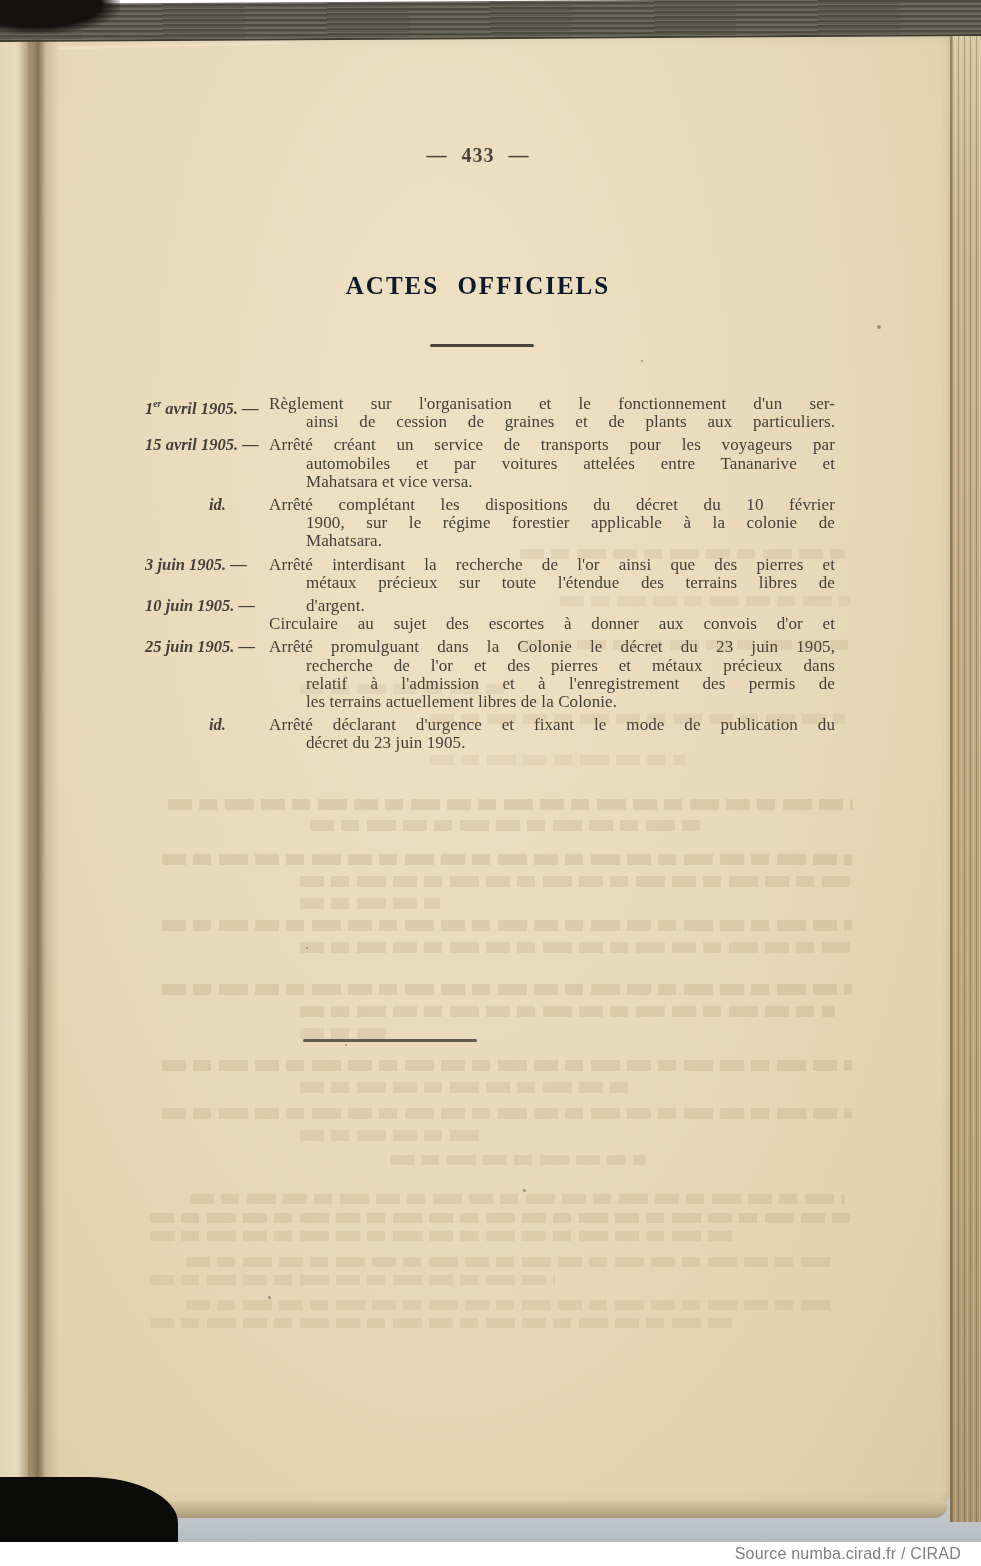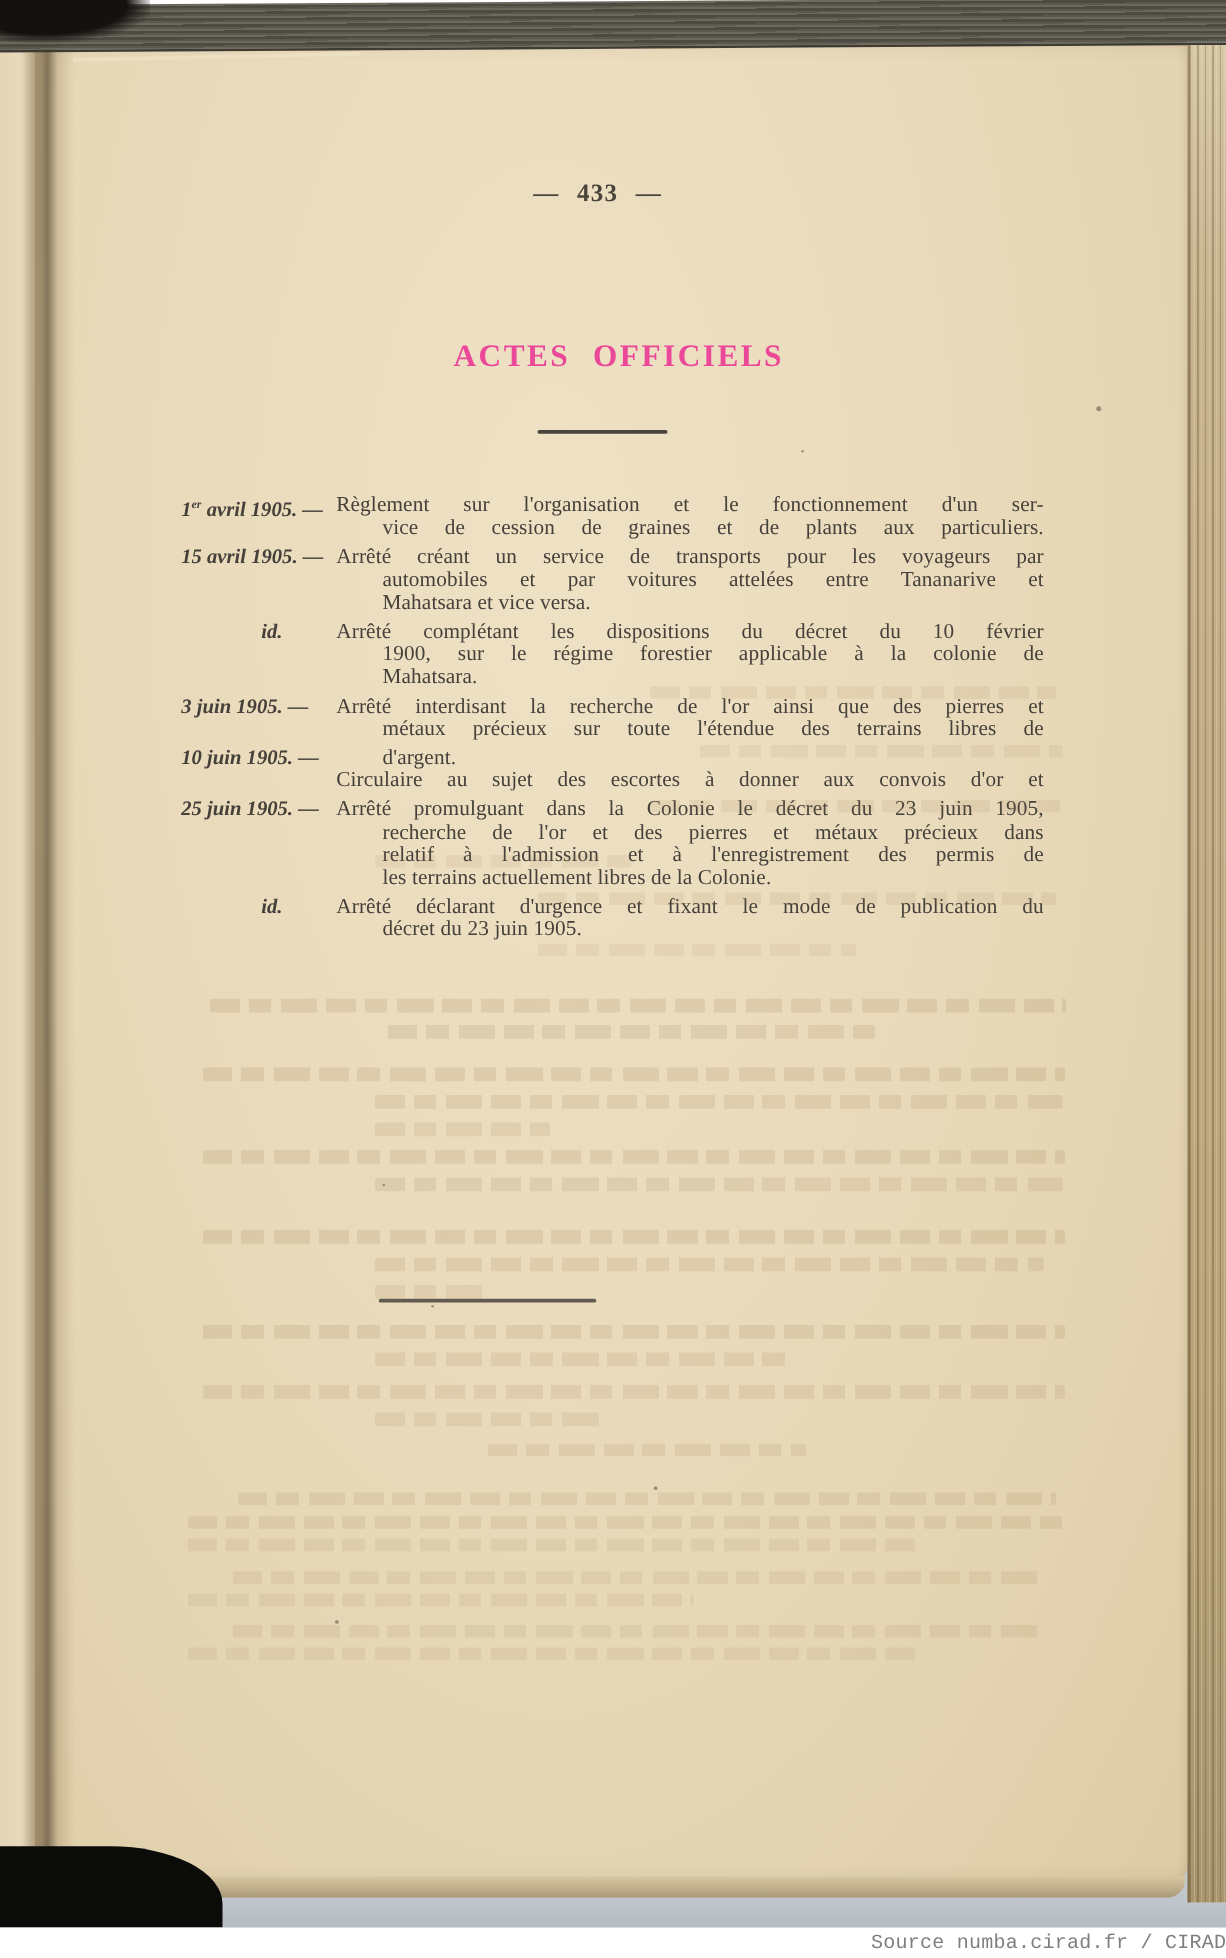--- a/index.html
+++ b/index.html
@@ -45,28 +45,28 @@
   .edge-right::after{content:"";position:absolute;inset:0;
        background:repeating-linear-gradient(90deg,rgba(80,60,32,.28) 0 1px,rgba(0,0,0,0) 1px 3px,rgba(255,252,240,.20) 3px 4px,rgba(0,0,0,0) 4px 6px);}
 
   
   .cover-black{position:absolute;left:0;top:1477px;width:178px;height:65px;background:#0b0b0a;
        border-top-right-radius:90px 46px;}
 
   
   .attribution-bar{position:absolute;left:0;top:1542px;width:981px;height:24px;background:#ffffff;
        display:flex;align-items:center;justify-content:flex-end;}
-  .attribution-bar span{font-family:Liberation Mono, monospace;font-size:16px;color:#7f7f7f;
-       padding-right:0;letter-spacing:.2px;}
+  .attribution-bar span{font-family:Liberation Sans, sans-serif;font-size:16px;color:#7f7f7f;
+       padding-right:20px;letter-spacing:.2px;}
 
   
   .page-number{position:absolute;left:278px;top:144px;width:400px;text-align:center;
        font-size:20px;font-weight:600;letter-spacing:1px;word-spacing:8px;color:#4a453c;}
-  .doc-title{position:absolute;left:245px;top:272px;width:500px;text-align:center;
-       font-size:25px;font-weight:700;letter-spacing:2px;word-spacing:10px;color:#ec4899;}
+  .doc-title{position:absolute;left:228px;top:272px;width:500px;text-align:center;
+       font-size:25px;font-weight:700;letter-spacing:2px;word-spacing:10px;color:#0f172a;}
   .title-rule{position:absolute;left:430px;top:344px;width:104px;height:3px;background:#49443b;border-radius:2px;}
   .mid-rule{position:absolute;left:303px;top:1039px;width:174px;height:2.5px;background:#4f4a41;opacity:.88;border-radius:2px;}
 
   .entries{position:absolute;left:145px;top:395px;width:668px;color:#45403a;}
   .entry{display:flex;gap:8px;margin-bottom:5px;}
   .date-cell{width:93px;flex:none;text-align:right;font-style:italic;font-weight:700;
        font-size:16.5px;line-height:18.2px;white-space:nowrap;}
   .date-cell.idc{padding-right:12px;box-sizing:border-box;}
   .date-cell sup{font-size:.58em;vertical-align:super;letter-spacing:0;}
   .body-cell{width:566px;flex:none;font-size:17px;line-height:18.2px;margin-left:23px;}
@@ -100,21 +100,21 @@
 
   <div class="page-number">— 433 —</div>
   <div class="doc-title">ACTES OFFICIELS</div>
   <div class="title-rule"></div>
 
   <div class="entries" id="entries">
       <div class="entry">
         <div class="date-cell">1<sup>er</sup> avril 1905. —</div>
         <div class="body-cell">
           <div class="bline">Règlement sur l'organisation et le fonctionnement d'un ser-</div>
-          <div class="bline cont">vice de cession de graines et de plants aux particuliers.</div>
+          <div class="bline cont">ainsi de cession de graines et de plants aux particuliers.</div>
         </div>
       </div>
       <div class="entry">
         <div class="date-cell">15 avril 1905. —</div>
         <div class="body-cell">
           <div class="bline">Arrêté créant un service de transports pour les voyageurs par</div>
           <div class="bline cont">automobiles et par voitures attelées entre Tananarive et</div>
           <div class="bline cont lastline">Mahatsara et vice versa.</div>
         </div>
       </div>

